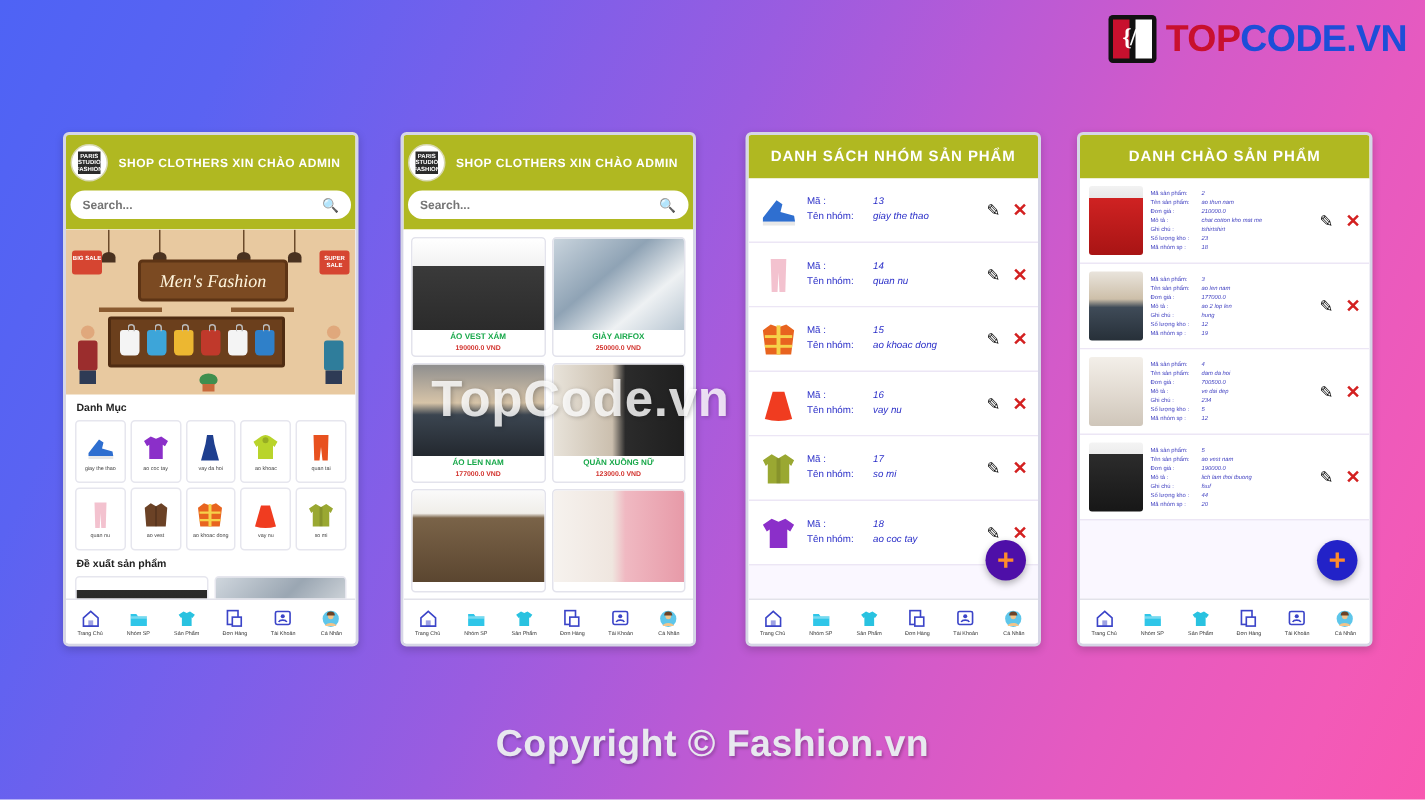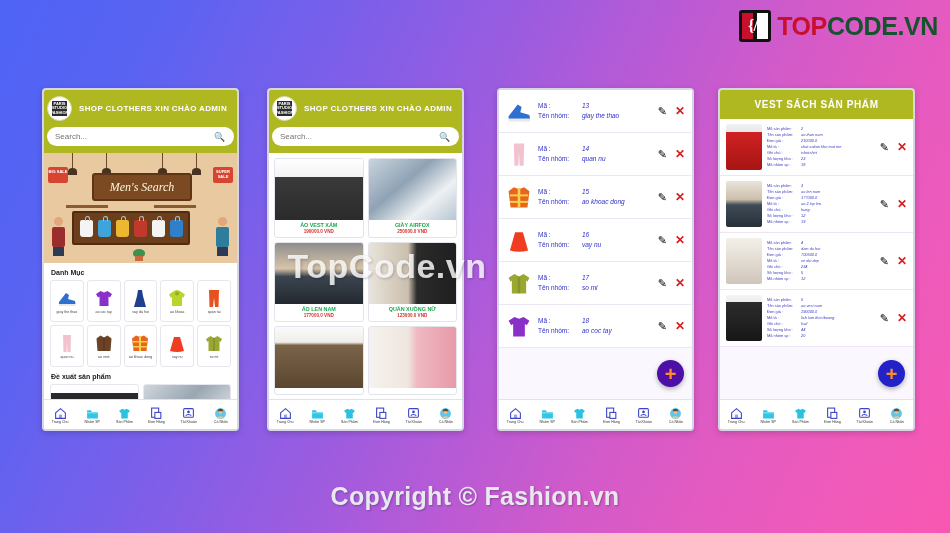--- a/index.html
+++ b/index.html
@@ -17,21 +17,21 @@
   .brand-mark {
     width:32px; height:32px; background:#111; border-radius:3px;
     display:flex; align-items:center; justify-content:center; position:relative;
   }
   .brand-mark .lh { position:absolute; left:3px; top:3px; width:11px; height:26px; background:#c8102e; }
   .brand-mark .rh { position:absolute; right:3px; top:3px; width:11px; height:26px; background:#fff; }
   .brand-mark .gl { position:relative; z-index:2; color:#fff; font-size:16px; font-weight:bold;
                     font-family:"Liberation Serif", serif; letter-spacing:-1px; }
   .brand-text { font-size:25px; font-weight:bold; letter-spacing:-0.4px; }
   .brand-text .top { color:#c8102e; }
-  .brand-text .rest { color:#14532d; }
+  .brand-text .rest { color:#1d4ed8; }
 
   
   .copyright {
     position:absolute; left:0; right:0; bottom:22px; text-align:center;
     font-size:25px; font-weight:bold; color:#e8e8ef;
     text-shadow:1px 1px 2px rgba(0,0,0,.25); letter-spacing:.3px;
   }
 
   
   .watermark {
@@ -64,21 +64,21 @@
   .logo-circle .inner { width:15px; height:15px; background:#2b2b2b;
     display:flex; align-items:center; justify-content:center;
     color:#fff; font-size:4px; line-height:1.05; text-align:center; font-weight:bold; }
   .hdr-title { color:#fff; font-size:8px; font-weight:bold; letter-spacing:.35px; }
   .searchbar {
     margin-top:6px; background:#fff; border-radius:12px; height:19px;
     display:flex; align-items:center; padding:0 8px; justify-content:space-between;
   }
   .searchbar input {
     border:none; outline:none; font-size:8px; color:#9a9a9a; width:85%;
-    font-family:"Liberation Sans", sans-serif; background:transparent;
+    font-family:"Liberation Sans", sans-serif; background:transparent;font-weight:bold;
   }
   .search-ico { font-size:9px; color:#2f6fd0; }
 
   
   .hdr-yellow {
     background:#b0b821; color:#fff; text-align:center; flex-shrink:0;
     padding:9px 4px; font-size:10px; font-weight:bold; letter-spacing:.6px;
   }
 
   
@@ -216,21 +216,21 @@
 
   <div class="body">
 
     <div class="hero">
       <div class="lamp" style="left:28px"></div>
       <div class="lamp" style="left:62px"></div>
       <div class="lamp" style="left:118px"></div>
       <div class="lamp" style="left:152px"></div>
       <div class="tag" style="left:4px">BIG SALE</div>
       <div class="tag" style="right:4px">SUPER SALE</div>
-      <div class="sign">Men's Search</div>
+      <div class="sign">Men's Fashion</div>
       <div class="shelf" style="left:22px; top:52px; width:42px;"></div>
       <div class="shelf" style="left:110px; top:52px; width:42px;"></div>
       <div class="rack">
         <span class="shirt" style="background:#f4f4f4"></span>
         <span class="shirt" style="background:#3da5d9"></span>
         <span class="shirt" style="background:#ecb731"></span>
         <span class="shirt" style="background:#c0392b"></span>
         <span class="shirt" style="background:#f4f4f4"></span>
         <span class="shirt" style="background:#2f80c9"></span>
       </div>
@@ -465,20 +465,21 @@
             <circle cx="12" cy="9" r="3.5" fill="#f2c48a"></circle>
             <path d="M5 21c1-5 13-5 14 0z" fill="#f2c48a"></path>
             <path d="M7 8a5 5 0 0110 0z" fill="#6b4226"></path>
           </svg></span>
       <span class="nav-label">Cá Nhân</span>
       </div>
     </div>
 </div>
 
 <div class="phone" id="phone3">
+  <div class="hdr-yellow">DANH SÁCH NHÓM SẢN PHẨM</div>
   <div class="body lilac">
     <div id="grp-list">
         <div class="grp-row">
           <span class="grp-thumb"><svg width="26" height="30" viewBox="0 0 40 44" xmlns="http://www.w3.org/2000/svg">
               <path d="M4 30 L18 12 L24 16 L22 24 L36 28 L37 34 L4 34 Z" fill="#2f6fd0"></path>
                <path d="M4 34 L37 34 L37 38 L4 38 Z" fill="#e8e8e8"></path>
             </svg></span>
     <div class="grp-info">
       <div class="grp-line">
               <span class="grp-key">Mã :</span>
@@ -638,21 +639,21 @@
             <circle cx="12" cy="9" r="3.5" fill="#f2c48a"></circle>
             <path d="M5 21c1-5 13-5 14 0z" fill="#f2c48a"></path>
             <path d="M7 8a5 5 0 0110 0z" fill="#6b4226"></path>
           </svg></span>
       <span class="nav-label">Cá Nhân</span>
       </div>
     </div>
 </div>
 
 <div class="phone" id="phone4">
-  <div class="hdr-yellow">VEST SÁCH  SẢN PHẨM</div>
+  <div class="hdr-yellow">DANH CHÀO  SẢN PHẨM</div>
   <div class="body lilac">
     <div id="sp-list">
         <div class="sp-row">
           <div class="sp-thumb" style="background:linear-gradient(180deg,#f2f2f2 0%,#e8e8e8 18%,#cf2222 18%,#a81414 100%)"></div>
     <div class="sp-info">
             <div class="sp-line">
               <span class="sp-key">Mã sản phẩm:</span>
               <span class="sp-val">2</span>
             </div>
             <div class="sp-line">

